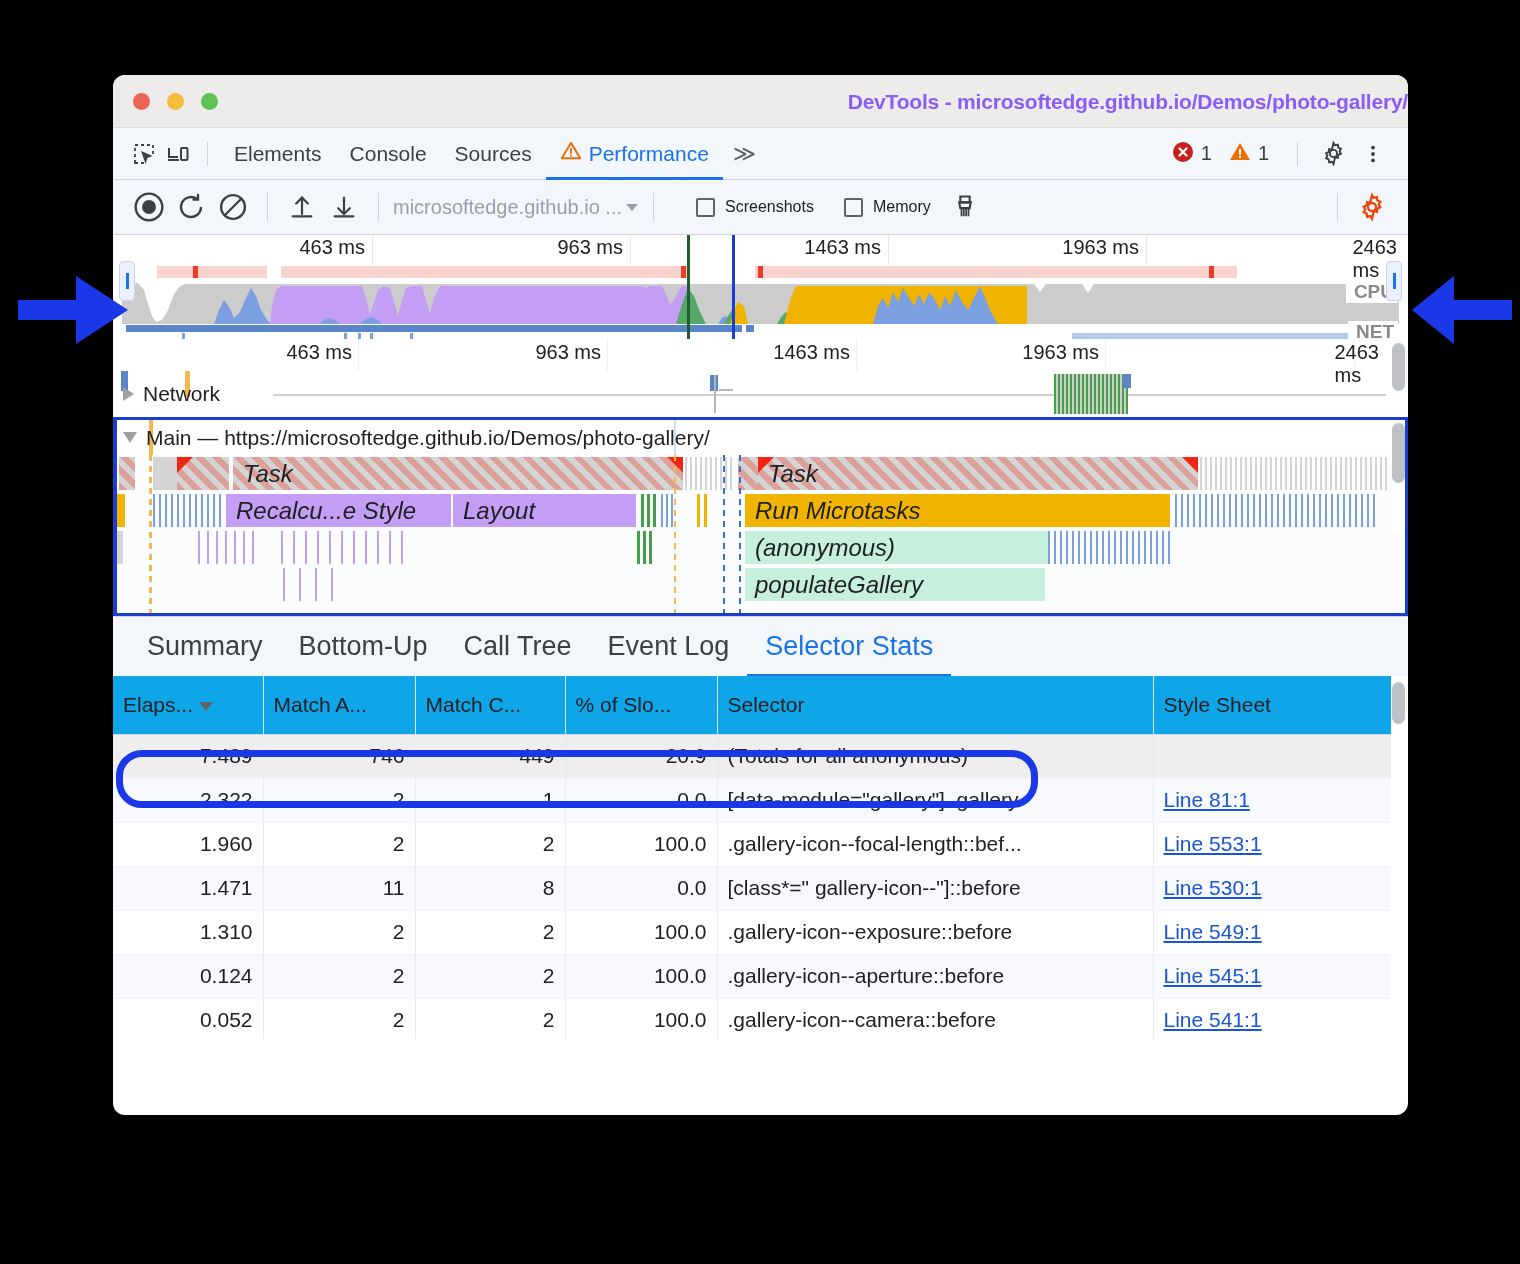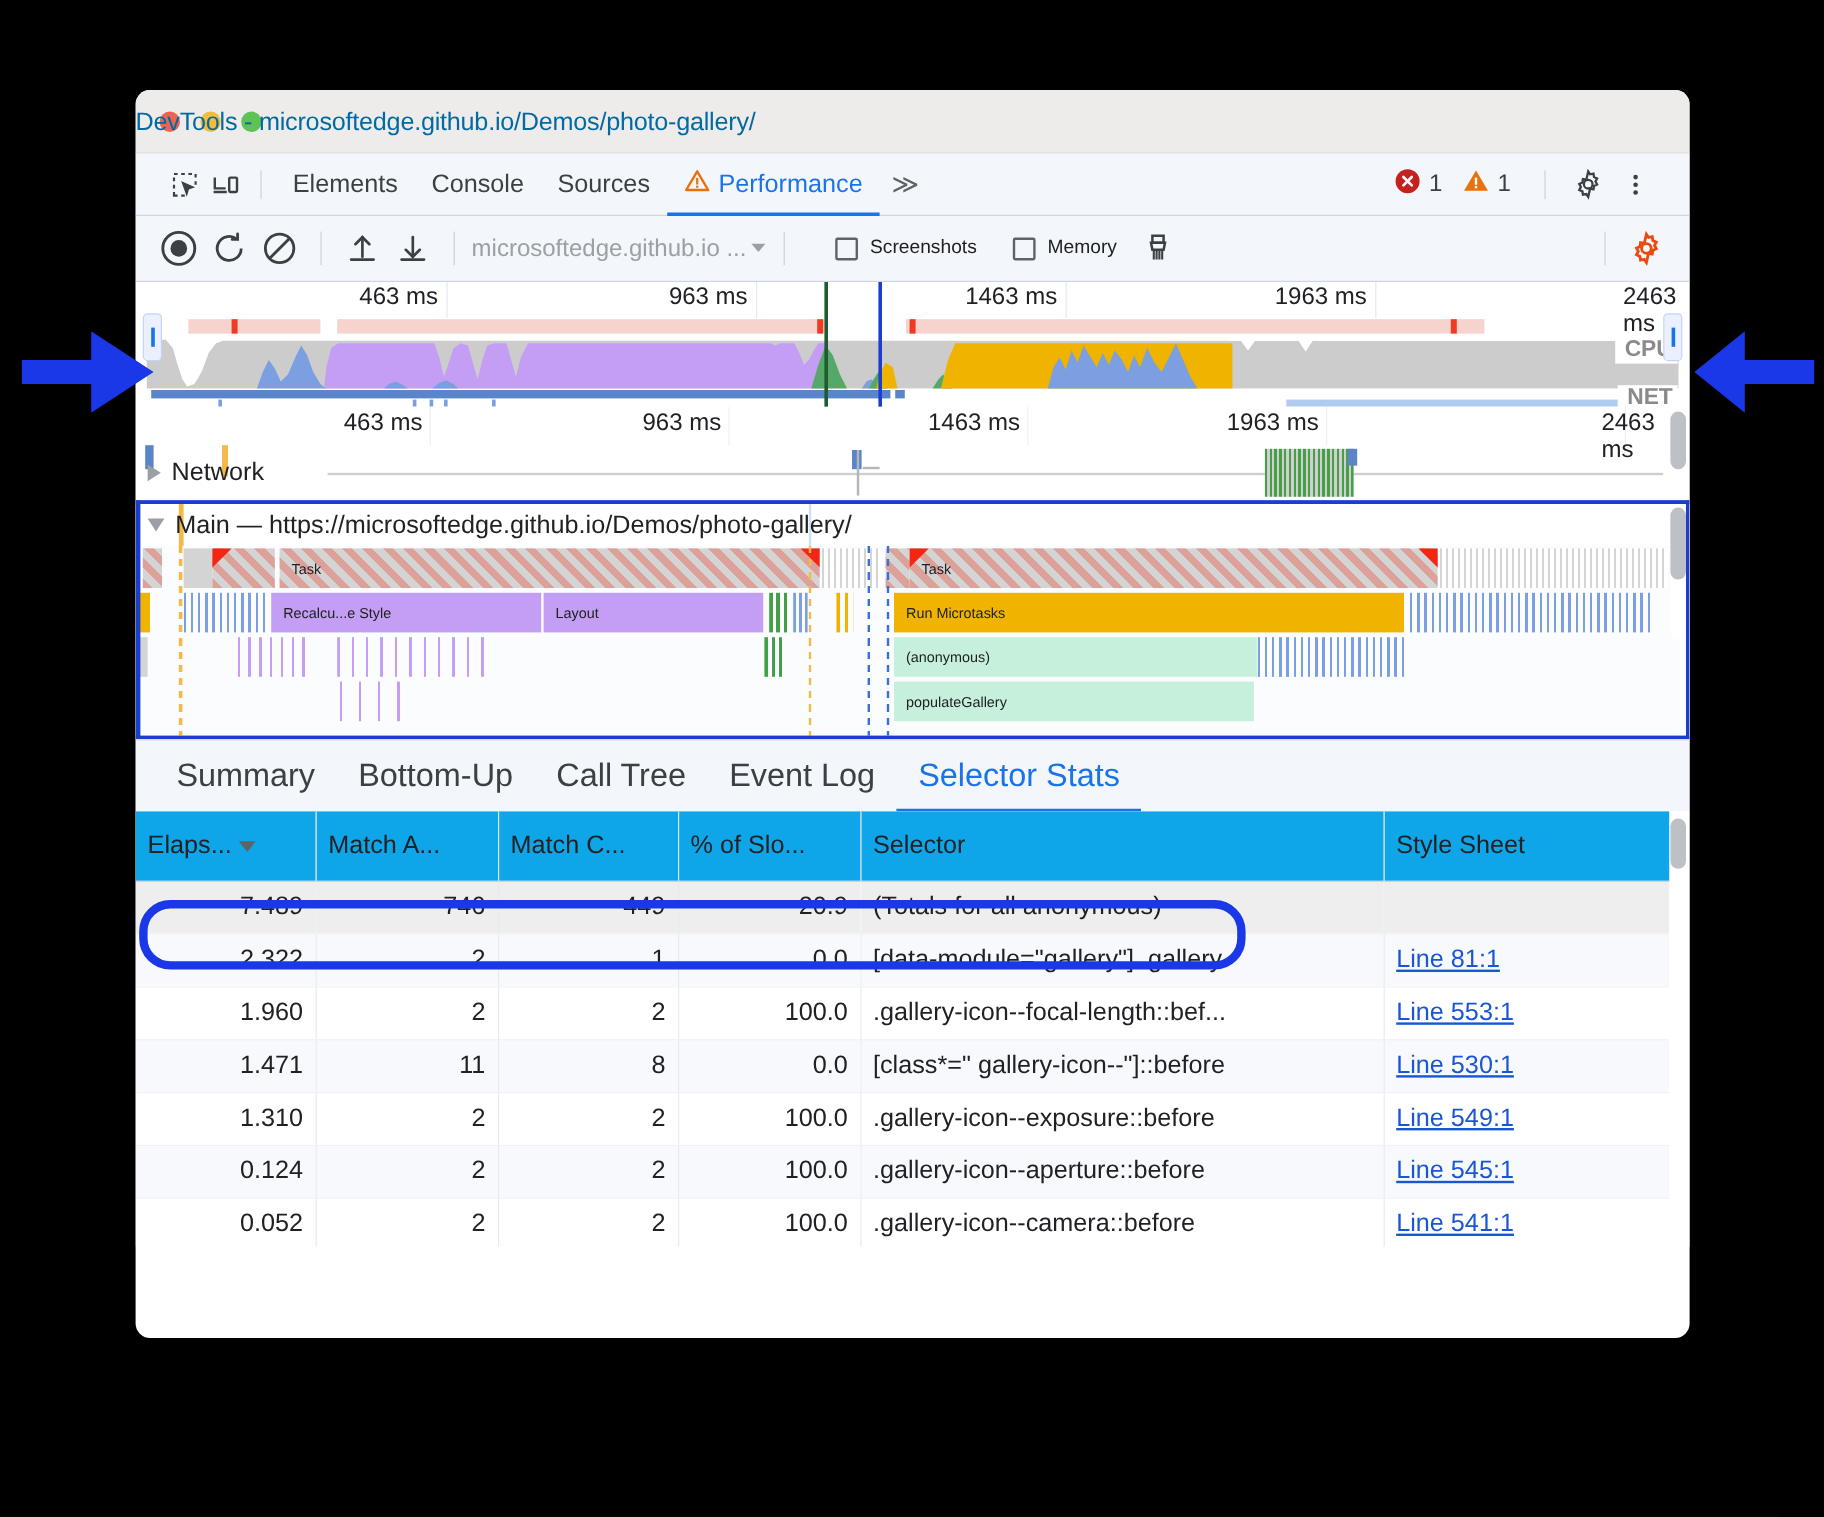--- a/index.html
+++ b/index.html
@@ -30,34 +30,34 @@
     background: #edecea;
     border-bottom: 1px solid #dcdcdc;
   }
   .traffic { position: absolute; left: 20px; top: 18px; display: flex; gap: 17px; }
   .dot { width: 17px; height: 17px; border-radius: 50%; }
   .dot.red { background: #ea6555; }
   .dot.yellow { background: #f2bc3d; }
   .dot.green { background: #5fc254; }
   .title-text {
     position: absolute; left: 0; right: 0; top: 15px;
-    text-align: left;
-    font-size: 21px; font-weight: normal; color: #0369a1;
+    text-align: right;
+    font-size: 21px; font-weight: bold; color: #8b5cf6;
     letter-spacing: -.2px;
   }
 
   
   .tabstrip {
     position: relative;
     height: 52px;
     background: #f3f6fb;
     border-bottom: 1px solid #cfd5e0;
     display: flex;
     align-items: center;
-    padding: 0 24px;
+    padding: 0 14px;
   }
   .tb-icon {
     width: 34px; height: 34px;
     display: flex; align-items: center; justify-content: center;
     color: #3c4043;
     flex: none;
   }
   .tb-sep { width: 1px; height: 24px; background: #c9d2e0; margin: 0 12px; flex: none; }
   .tab {
     padding: 0 14px;
@@ -145,23 +145,23 @@
   .net-line { position: absolute; left: 160px; right: 22px; top: 23px; height: 2px; background: #cfcfcf; }
   .main-header {
     position: relative; height: 38px;
     border-top: 3px solid #1a3fd0;
     background: #fff;
   }
   .flame-rows { position: relative; height: 158px; background: #fbfcfe; }
   .frow { position: relative; height: 37px; }
   .bar {
     position: absolute; top: 2px; height: 33px;
-    font-size: 12px; color: #202124;
+    font-size: 24px; color: #202124;
     display: flex; align-items: center;
-    padding-left: 10px; overflow: hidden; white-space: nowrap;
+    padding-left: 10px; overflow: hidden; white-space: nowrap; font-style: italic;
   }
   .bar.task {
     background: #d4d4d4;
     background-image: repeating-linear-gradient(45deg, rgba(231,90,70,.42) 0 6px, rgba(255,255,255,0) 6px 12px);
   }
   .bar.purple { background: #c49ef4; }
   .bar.yellow { background: #f0b400; }
   .bar.mint  { background: #c6f0dc; }
   .tickcol { position: absolute; top: 2px; height: 33px; }
 

